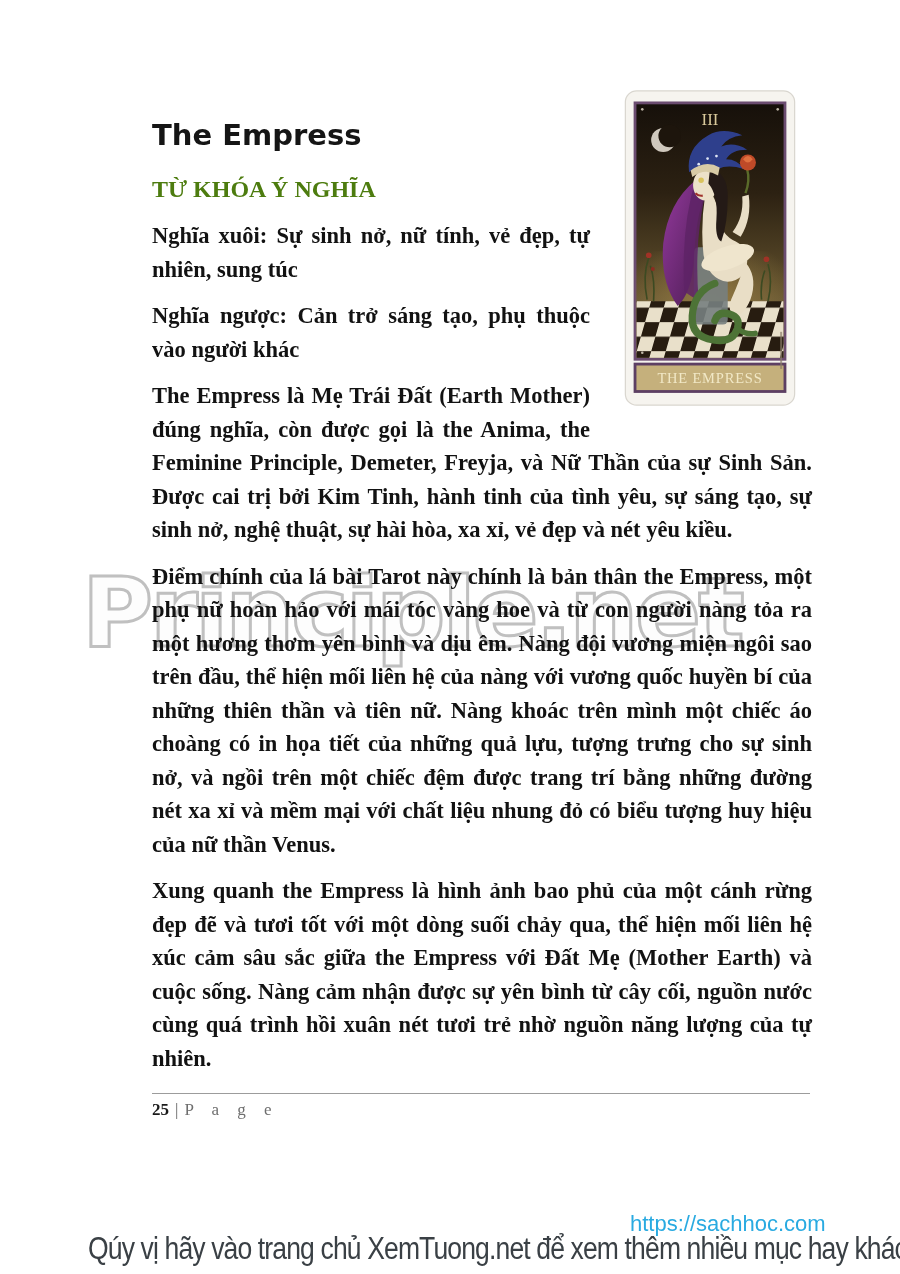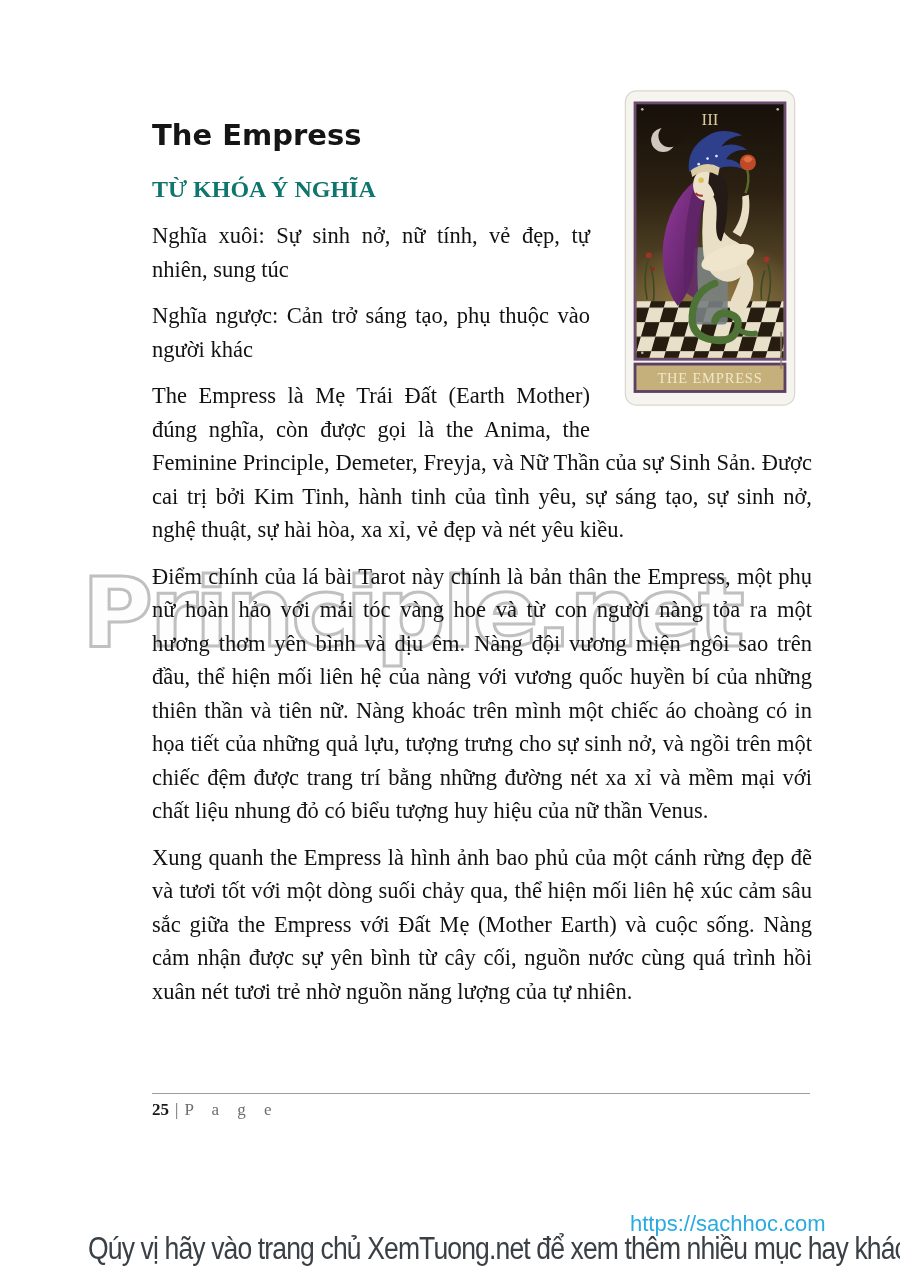--- a/index.html
+++ b/index.html
@@ -59,30 +59,31 @@
     font-size: 29px;
     color: #151515;
     margin-top: 28px;
     margin-bottom: 24px;
     letter-spacing: 0px;
   }
   .section-heading {
     font-family: "Liberation Serif", serif;
     font-weight: bold;
     font-size: 24px;
-    color: #0f766e;
+    color: #4d7c0f;
     margin-top: 24px;
     margin-bottom: 16px;
   }
   .body-para {
     font-size: 22.5px;
     line-height: 33.5px;
     text-align: justify;
     margin-bottom: 13px;
     color: #121212;
+    font-weight: bold;
   }
 
   
   .footer-rule {
     position: absolute;
     left: 152px;
     width: 658px;
     top: 1093px;
     border: none;
     border-top: 1.5px solid #9c9c9c;

